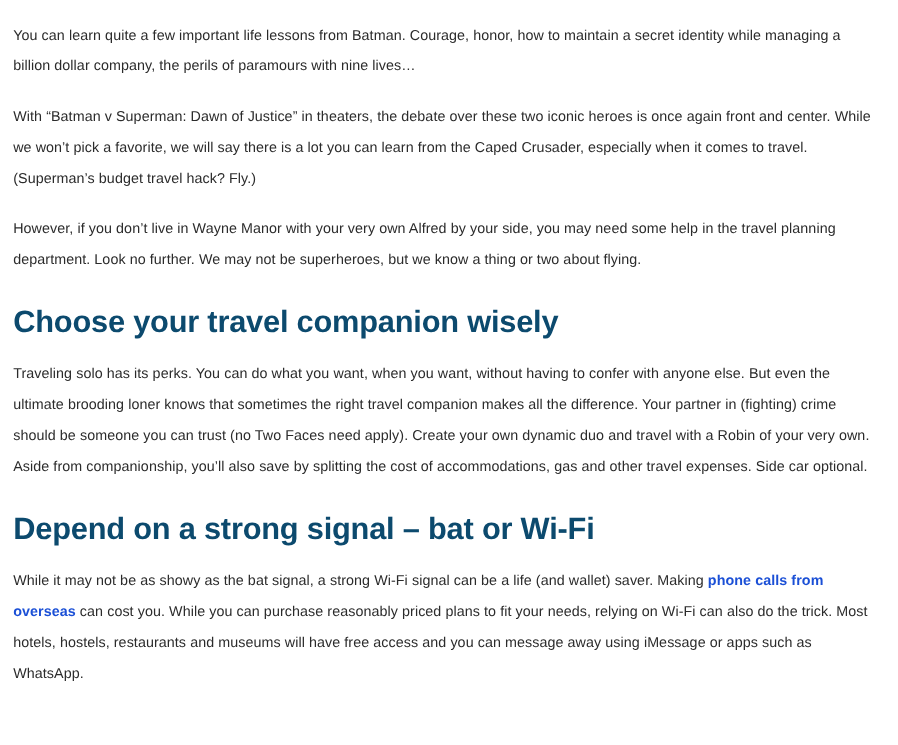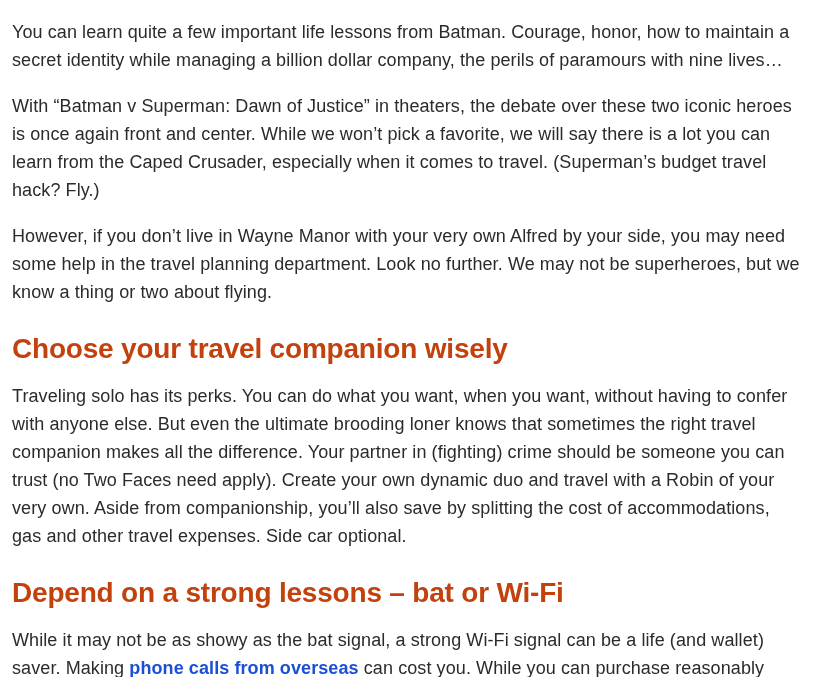--- a/index.html
+++ b/index.html
@@ -12,34 +12,34 @@
     height: 677px;
     font-family: "Liberation Sans", sans-serif;
     color: #1b1b1b;
     overflow: hidden;
   }
   .article {
     padding: 18px 16px 0 12px;
     box-sizing: border-box;
   }
   p.body-text {
-    font-size: 18px;
+    font-size: 13px;
     line-height: 28px;
     margin: 0 0 18px 0;
     color: #2b2b2b;
     letter-spacing: 0.005em;
   }
   p.body-text:last-child {
     margin-bottom: 0;
   }
   h2.section-heading {
     font-size: 28px;
     line-height: 34px;
     font-weight: bold;
-    color: #c2410c;
+    color: #0c4a6e;
     margin: 26px 0 16px 0;
     letter-spacing: -0.2px;
   }
   .heading-2 {
     margin-top: 24px;
   }
   a.inline-link {
     color: #1a4fd6;
     font-weight: bold;
     text-decoration: none;
@@ -50,16 +50,16 @@
 
 <div class="article">
 
   <p class="body-text">You can learn quite a few important life lessons from Batman. Courage, honor, how to maintain a secret identity while managing a billion dollar company, the perils of paramours with nine lives…</p>
   <p class="body-text">With “Batman v Superman: Dawn of Justice” in theaters, the debate over these two iconic heroes is once again front and center. While we won’t pick a favorite, we will say there is a lot you can learn from the Caped Crusader, especially when it comes to travel. (Superman’s budget travel hack? Fly.)</p>
   <p class="body-text">However, if you don’t live in Wayne Manor with your very own Alfred by your side, you may need some help in the travel planning department. Look no further. We may not be superheroes, but we know a thing or two about flying.</p>
 
   <h2 class="section-heading">Choose your travel companion wisely</h2>
   <p class="body-text">Traveling solo has its perks. You can do what you want, when you want, without having to confer with anyone else. But even the ultimate brooding loner knows that sometimes the right travel companion makes all the difference. Your partner in (fighting) crime should be someone you can trust (no Two Faces need apply). Create your own dynamic duo and travel with a Robin of your very own. Aside from companionship, you’ll also save by splitting the cost of accommodations, gas and other travel expenses. Side car optional.</p>
 
-  <h2 class="section-heading heading-2">Depend on a strong lessons – bat or Wi-Fi</h2>
+  <h2 class="section-heading heading-2">Depend on a strong signal – bat or Wi-Fi</h2>
   <p class="body-text"><span>While it may not be as showy as the bat signal, a strong Wi-Fi signal can be a life (and wallet) saver. Making </span><a class="inline-link" href="#">phone calls from overseas</a><span> can cost you. While you can purchase reasonably priced plans to fit your needs, relying on Wi-Fi can also do the trick. Most hotels, hostels, restaurants and museums will have free access and you can message away using iMessage or apps such as WhatsApp.</span></p>
 
 </div>
 
 </body></html>

